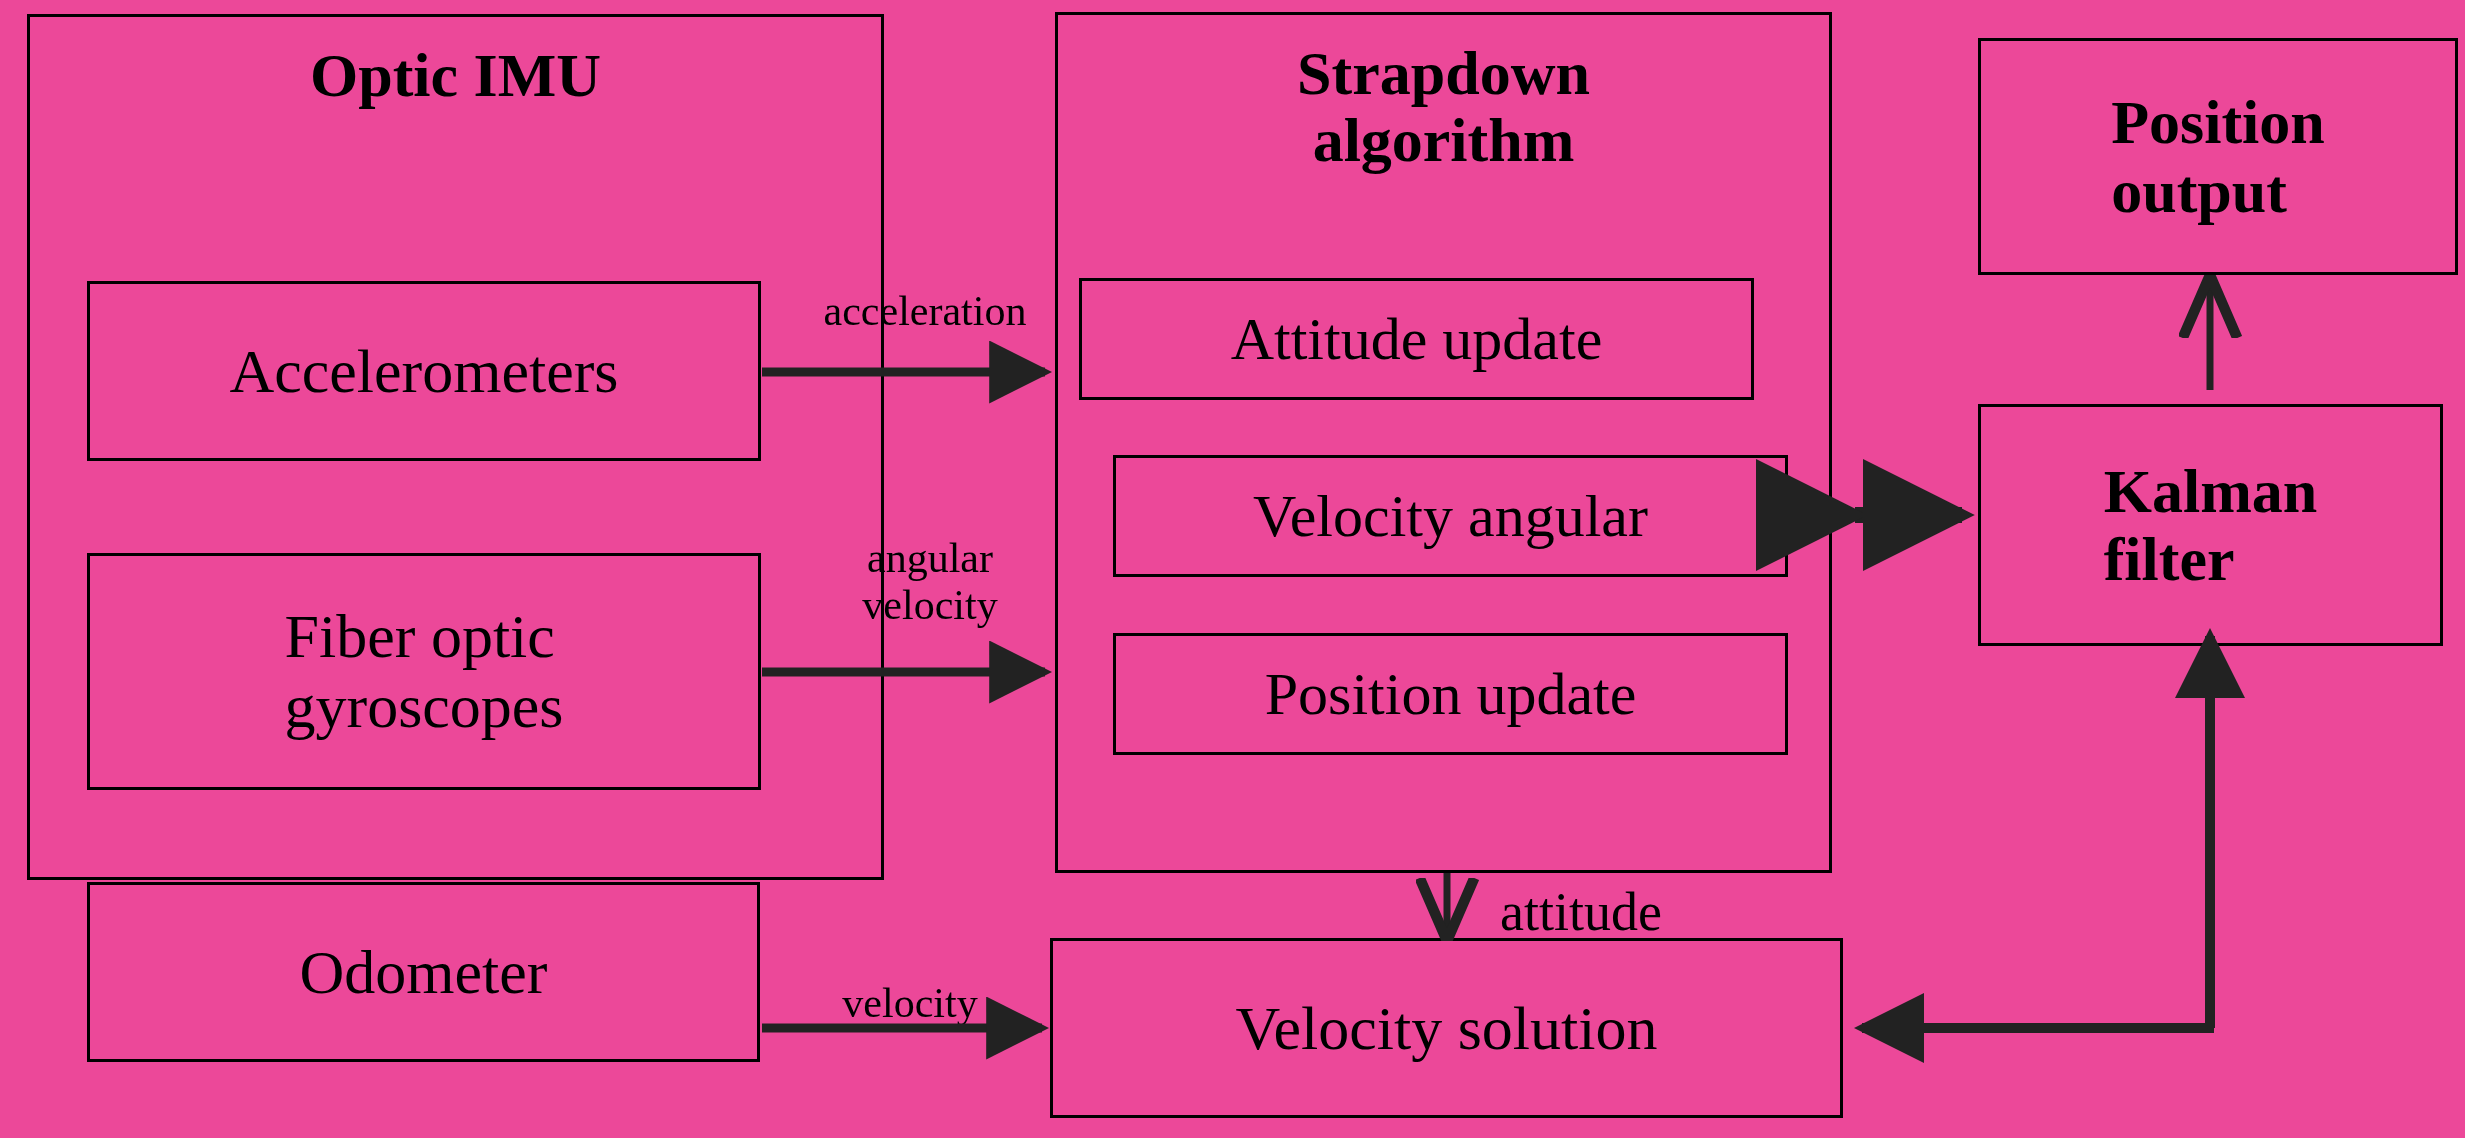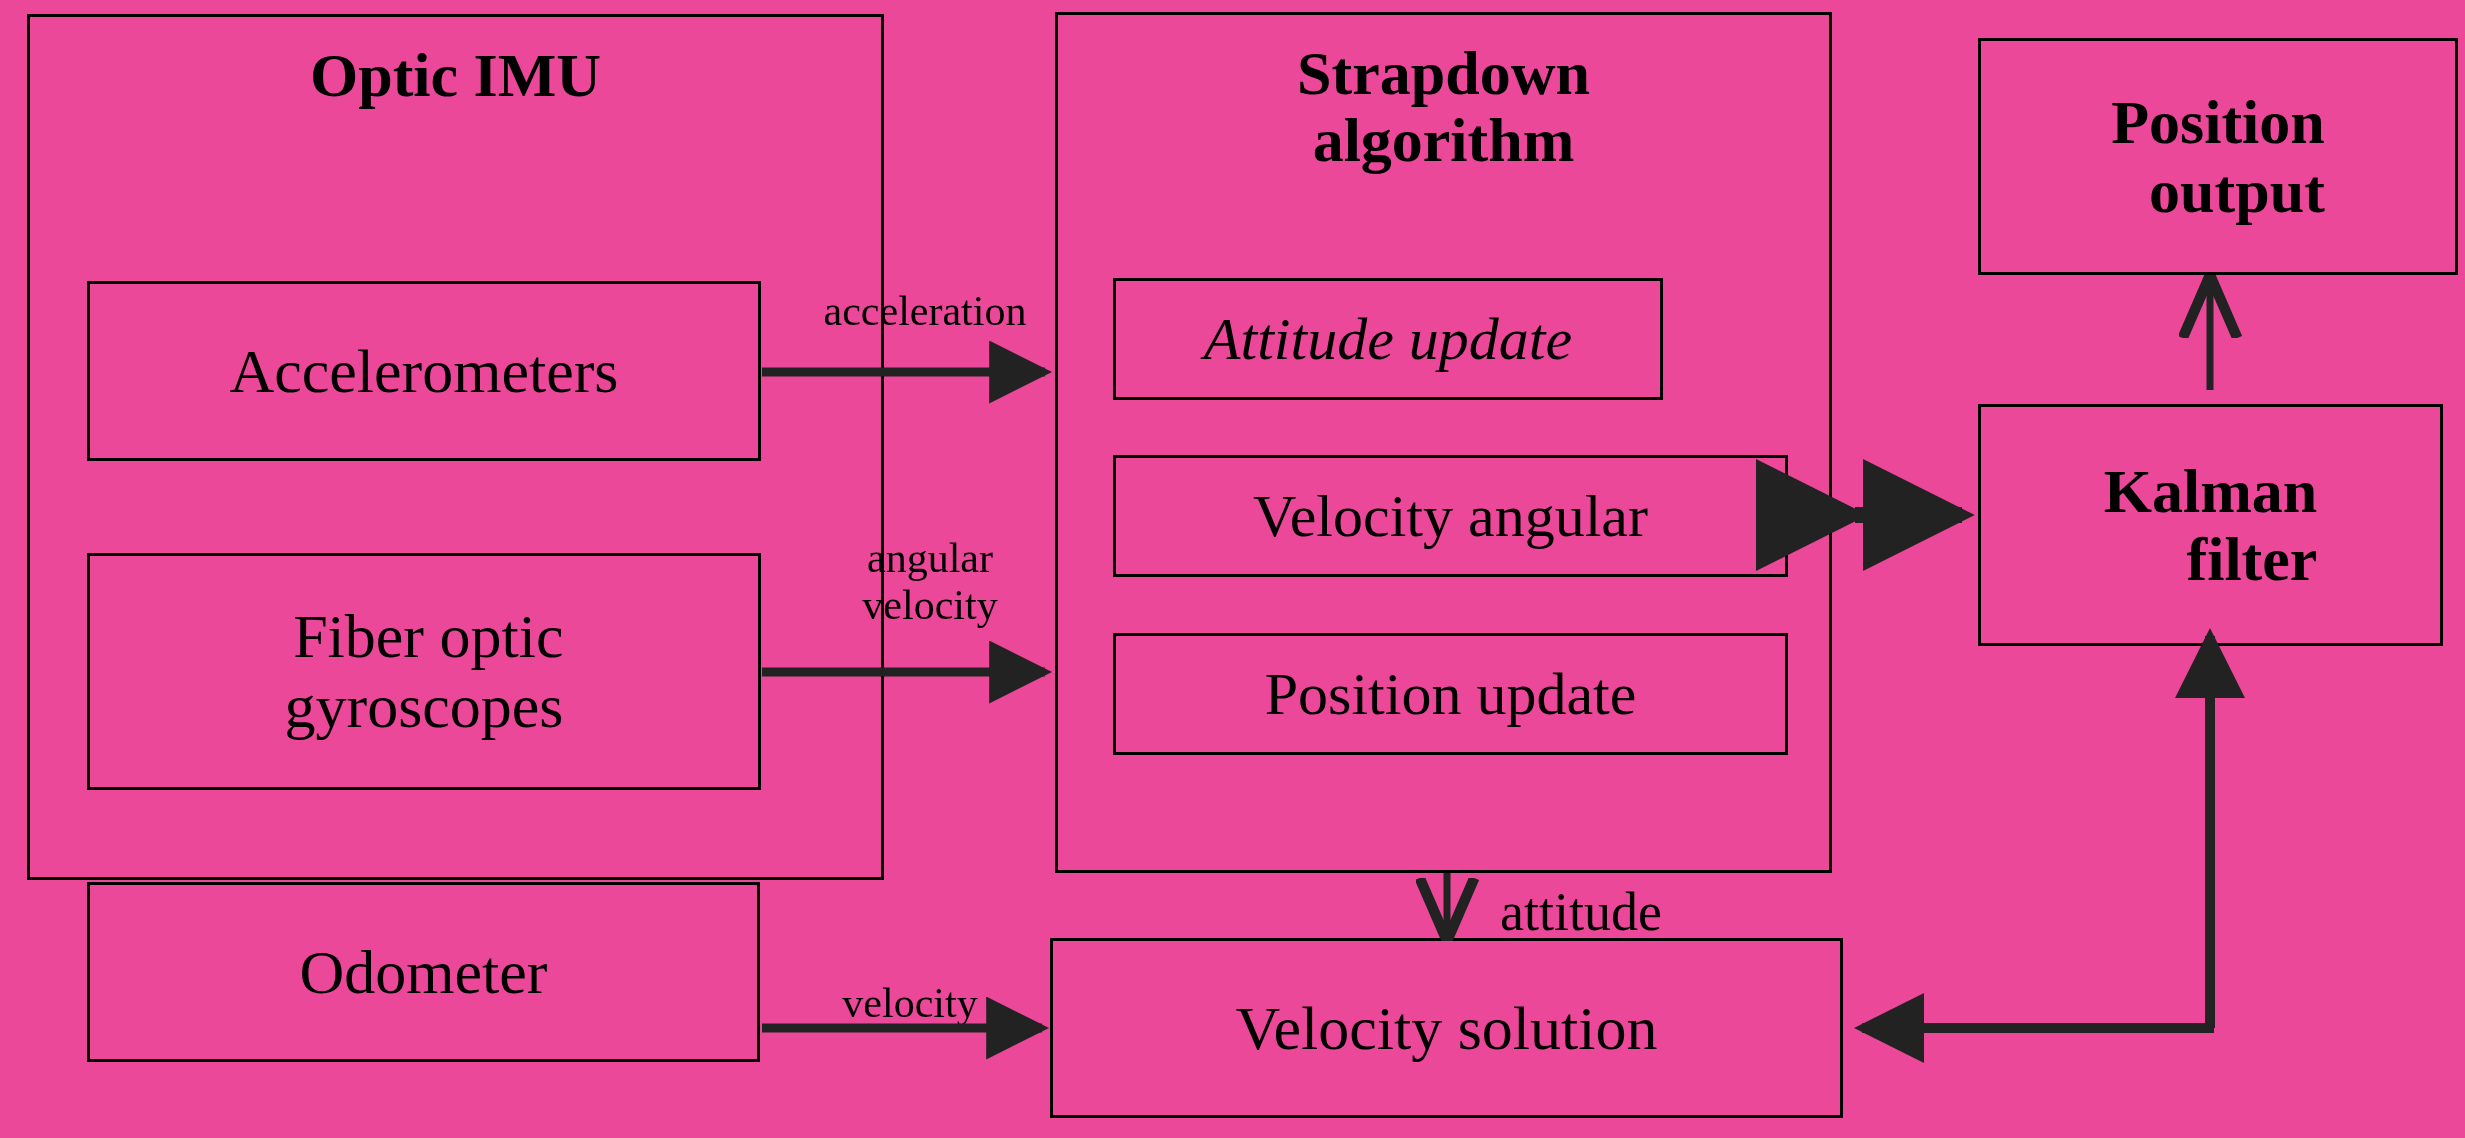--- a/index.html
+++ b/index.html
@@ -16,21 +16,21 @@
     overflow: hidden;
   }
   .box {
     position: absolute;
     box-sizing: border-box;
     border: 3px solid #000000;
     background: transparent;
     display: flex;
     align-items: center;
     justify-content: center;
-    text-align: right;
+    text-align: left;
     color: #000000;
   }
   .group-box {
     border-width: 3px;
     align-items: flex-start;
   }
   .label-plain {
     font-weight: 400;
   }
   .label-bold {
@@ -77,21 +77,21 @@
 
   <div class="box label-plain" style="left:87px; top:281px; width:674px; height:180px; font-size:62px;">
     <span>Accelerometers</span>
   </div>
 
   <div class="box group-box" style="left:1055px; top:12px; width:777px; height:861px;"></div>
 
   <div class="grouptitle" style="left:1055px; top:40px; width:777px; font-size:62px; white-space:pre-line;">Strapdown
 algorithm</div>
 
-  <div class="box label-plain" style="left:1113px; top:278px; width:550px; height:122px; font-size:60px;font-style:italic;">
+  <div class="box label-plain" style="left:1079px; top:278px; width:675px; height:122px; font-size:60px;">
     <span>Attitude update</span>
   </div>
 
   <div class="box label-plain" style="left:1113px; top:455px; width:675px; height:122px; font-size:60px;">
     <span>Velocity angular</span>
   </div>
 
   <div class="box label-plain" style="left:1113px; top:633px; width:675px; height:122px; font-size:60px;">
     <span>Position update</span>
   </div>

